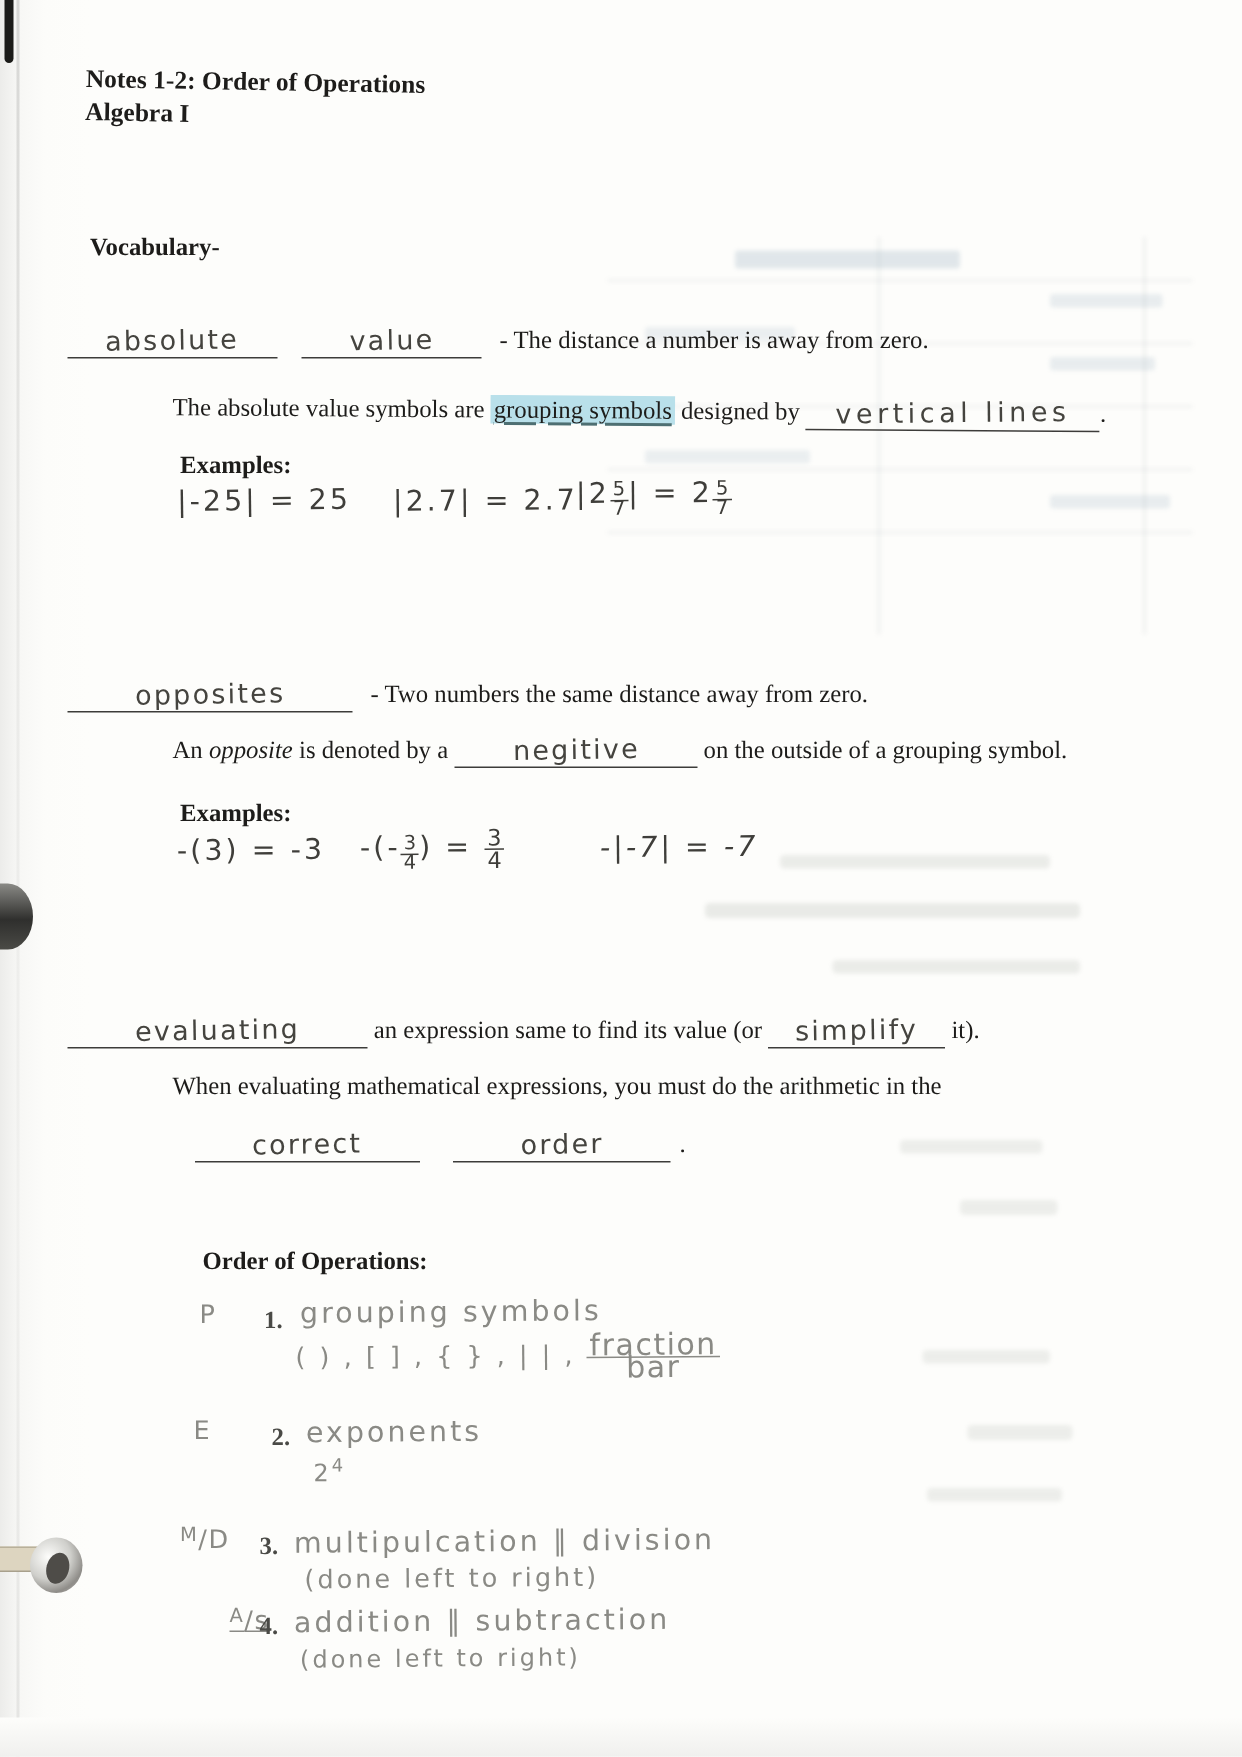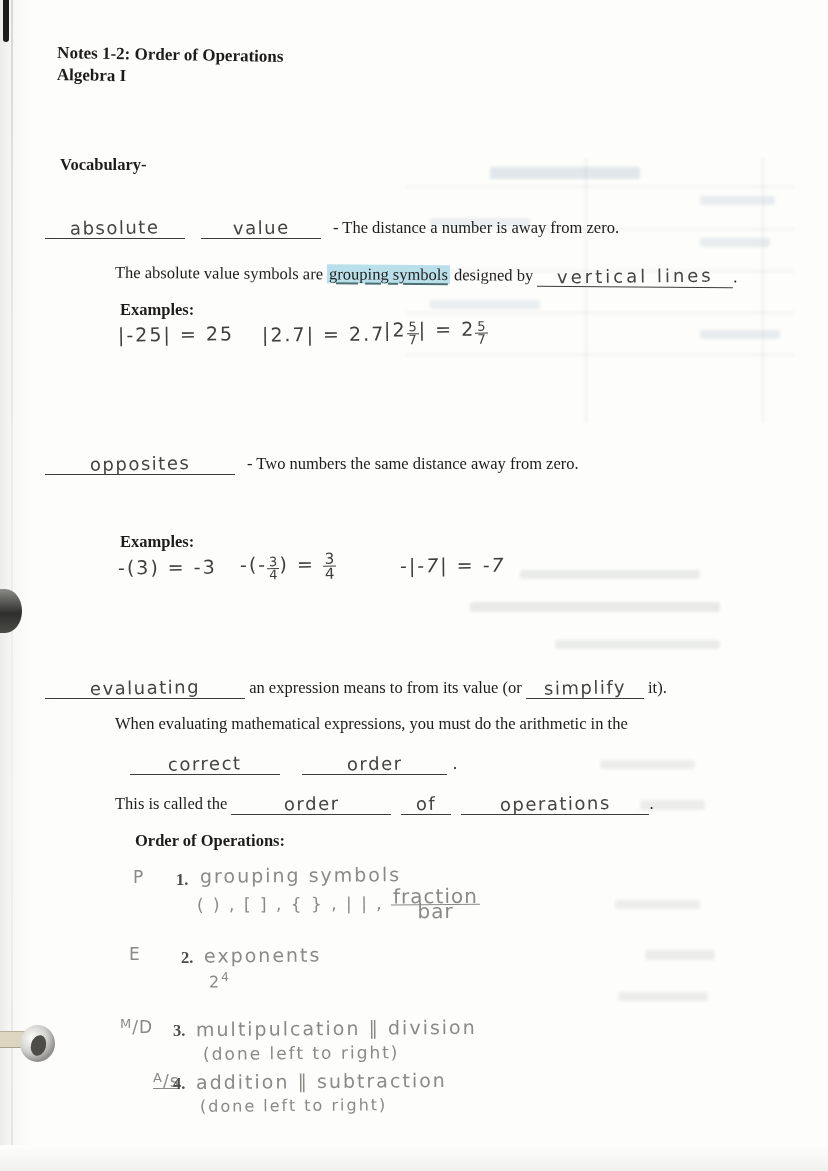--- a/index.html
+++ b/index.html
@@ -112,41 +112,41 @@
   <div class="abs hw-ex" style="left:118px;top:323px;transform:rotate(-0.8deg);">|-25| = 25</div>
   <div class="abs hw-ex" style="left:262px;top:323px;transform:rotate(-0.5deg);">|2.7| = 2.7</div>
   <div class="abs hw-ex" style="left:384px;top:318px;transform:rotate(-0.5deg);">
     <span>|2</span><span class="frac"><span class="num">5</span><span class="den">7</span></span><span>| = 2</span><span class="frac"><span class="num">5</span><span class="den">7</span></span>
   </div>
 
   <div class="abs serif" style="left:45px;top:452px;">
     <span class="blank" style="width:190px;"><span class="hw">opposites</span></span><span style="margin-left:12px;">- Two numbers the same distance away from zero.</span>
   </div>
 
+  <div class="abs serif" style="left:115px;top:489px;">
+    <span>An </span><i>opposite</i><span> is denoted by a </span><span class="blank" style="width:162px;"><span class="hw">negitive</span></span><span> on the outside of a grouping symbol.</span>
+  </div>
 
   <div class="abs serif bold" style="left:120px;top:532px;">Examples:</div>
   <div class="abs hw-ex" style="left:118px;top:556px;transform:rotate(-0.5deg);">-(3) = -3</div>
   <div class="abs hw-ex" style="left:240px;top:552px;transform:rotate(-0.5deg);">
     <span>-(-</span><span class="frac"><span class="num">3</span><span class="den">4</span></span><span>) = </span><span class="frac" style="font-size:15px;line-height:14px;"><span class="num">3</span><span class="den">4</span></span>
   </div>
   <div class="abs hw-ex" style="left:400px;top:554px;transform:rotate(-0.5deg);font-style:italic;">-|-7| = -7</div>
 
   <div class="abs serif" style="left:45px;top:676px;">
-    <span class="blank" style="width:200px;"><span class="hw">evaluating</span></span><span> an expression means to from its value (or </span><span class="blank" style="width:118px;text-align:center;"><span class="hw">simplify</span></span><span> it).</span>
+    <span class="blank" style="width:200px;"><span class="hw">evaluating</span></span><span> an expression same to find its value (or </span><span class="blank" style="width:118px;text-align:center;"><span class="hw">simplify</span></span><span> it).</span>
   </div>
 
   <div class="abs serif" style="left:115px;top:714px;">When evaluating mathematical expressions, you must do the arithmetic in the</div>
 
   <div class="abs serif" style="left:130px;top:752px;">
     <span class="blank" style="width:150px;"><span class="hw">correct</span></span><span style="display:inline-block;width:22px;"></span><span class="blank" style="width:145px;"><span class="hw">order</span></span><span style="margin-left:6px;">.</span>
   </div>
 
-  <div class="abs serif" style="left:115px;top:792px;">
-    <span>This is called the </span><span class="blank" style="width:160px;"><span class="hw">order</span></span><span style="display:inline-block;width:10px;"></span><span class="blank" style="width:50px;"><span class="hw">of</span></span><span style="display:inline-block;width:10px;"></span><span class="blank" style="width:188px;"><span class="hw">operations</span></span><span>.</span>
-  </div>
 
   <div class="abs serif bold" style="left:135px;top:831px;font-size:16.5px;">Order of Operations:</div>
 
   <div class="abs pem-letter" style="left:133px;top:866px;"><span class="sup"></span><span>P</span></div>
   <div class="abs pem-num" style="left:176px;top:870px;">1.</div>
   <div class="abs pem-text" style="left:200px;top:864px;">grouping symbols</div>
   <div class="abs pem-text" style="left:197px;top:891px;font-size:17px;">
     <span>( ) , [ ] , { } , | | ,</span>
     <span class="fracword"><span class="top">fraction</span><span>bar</span></span>
   </div>

